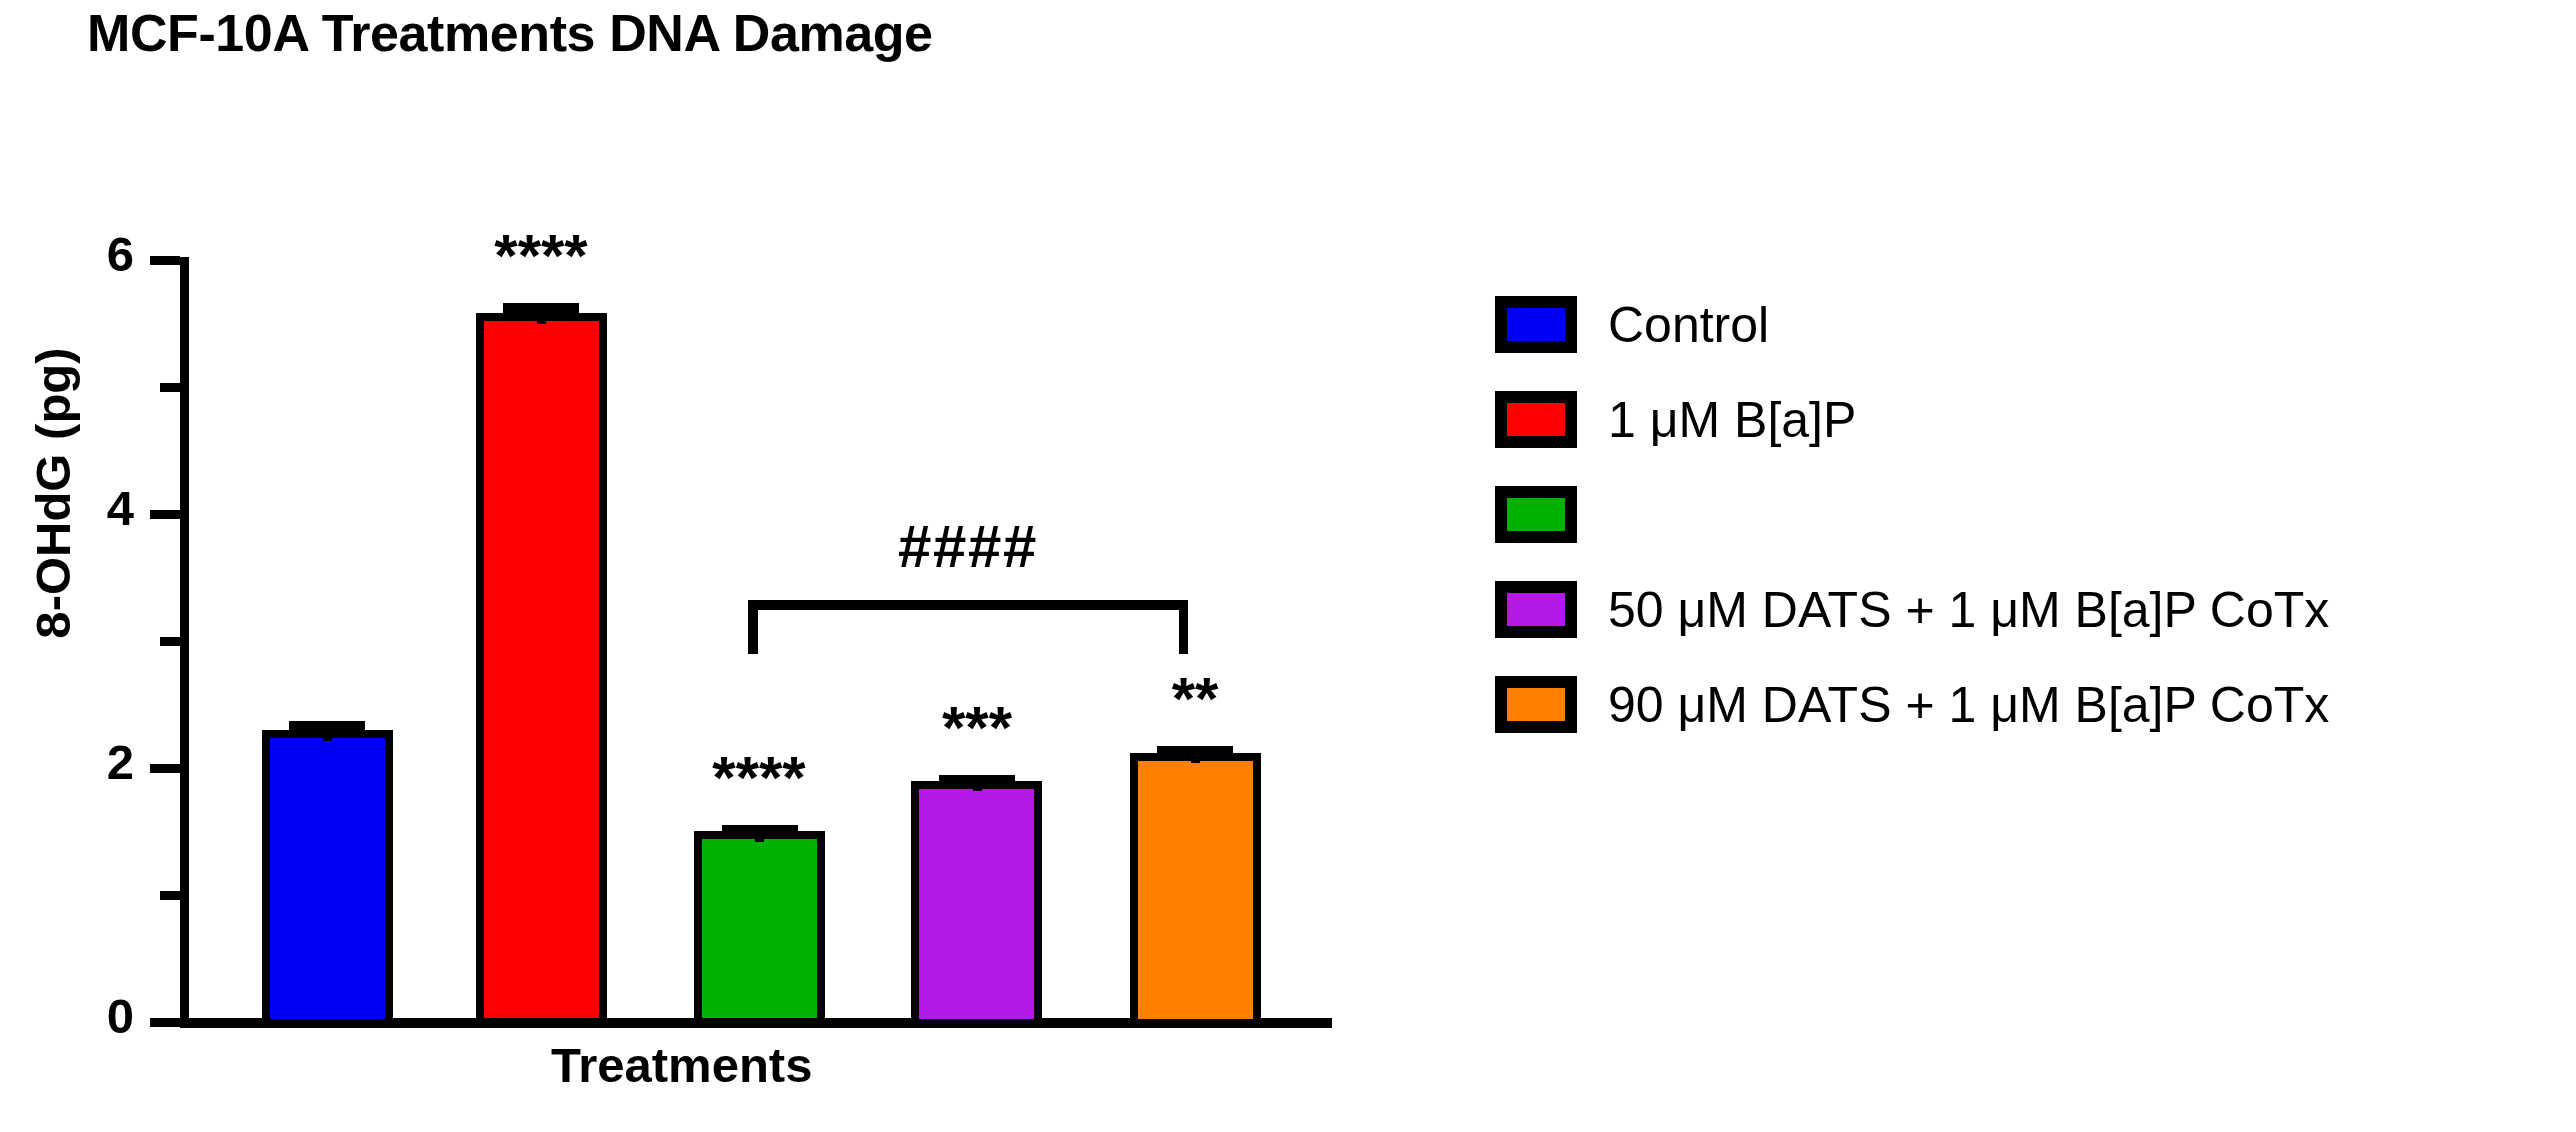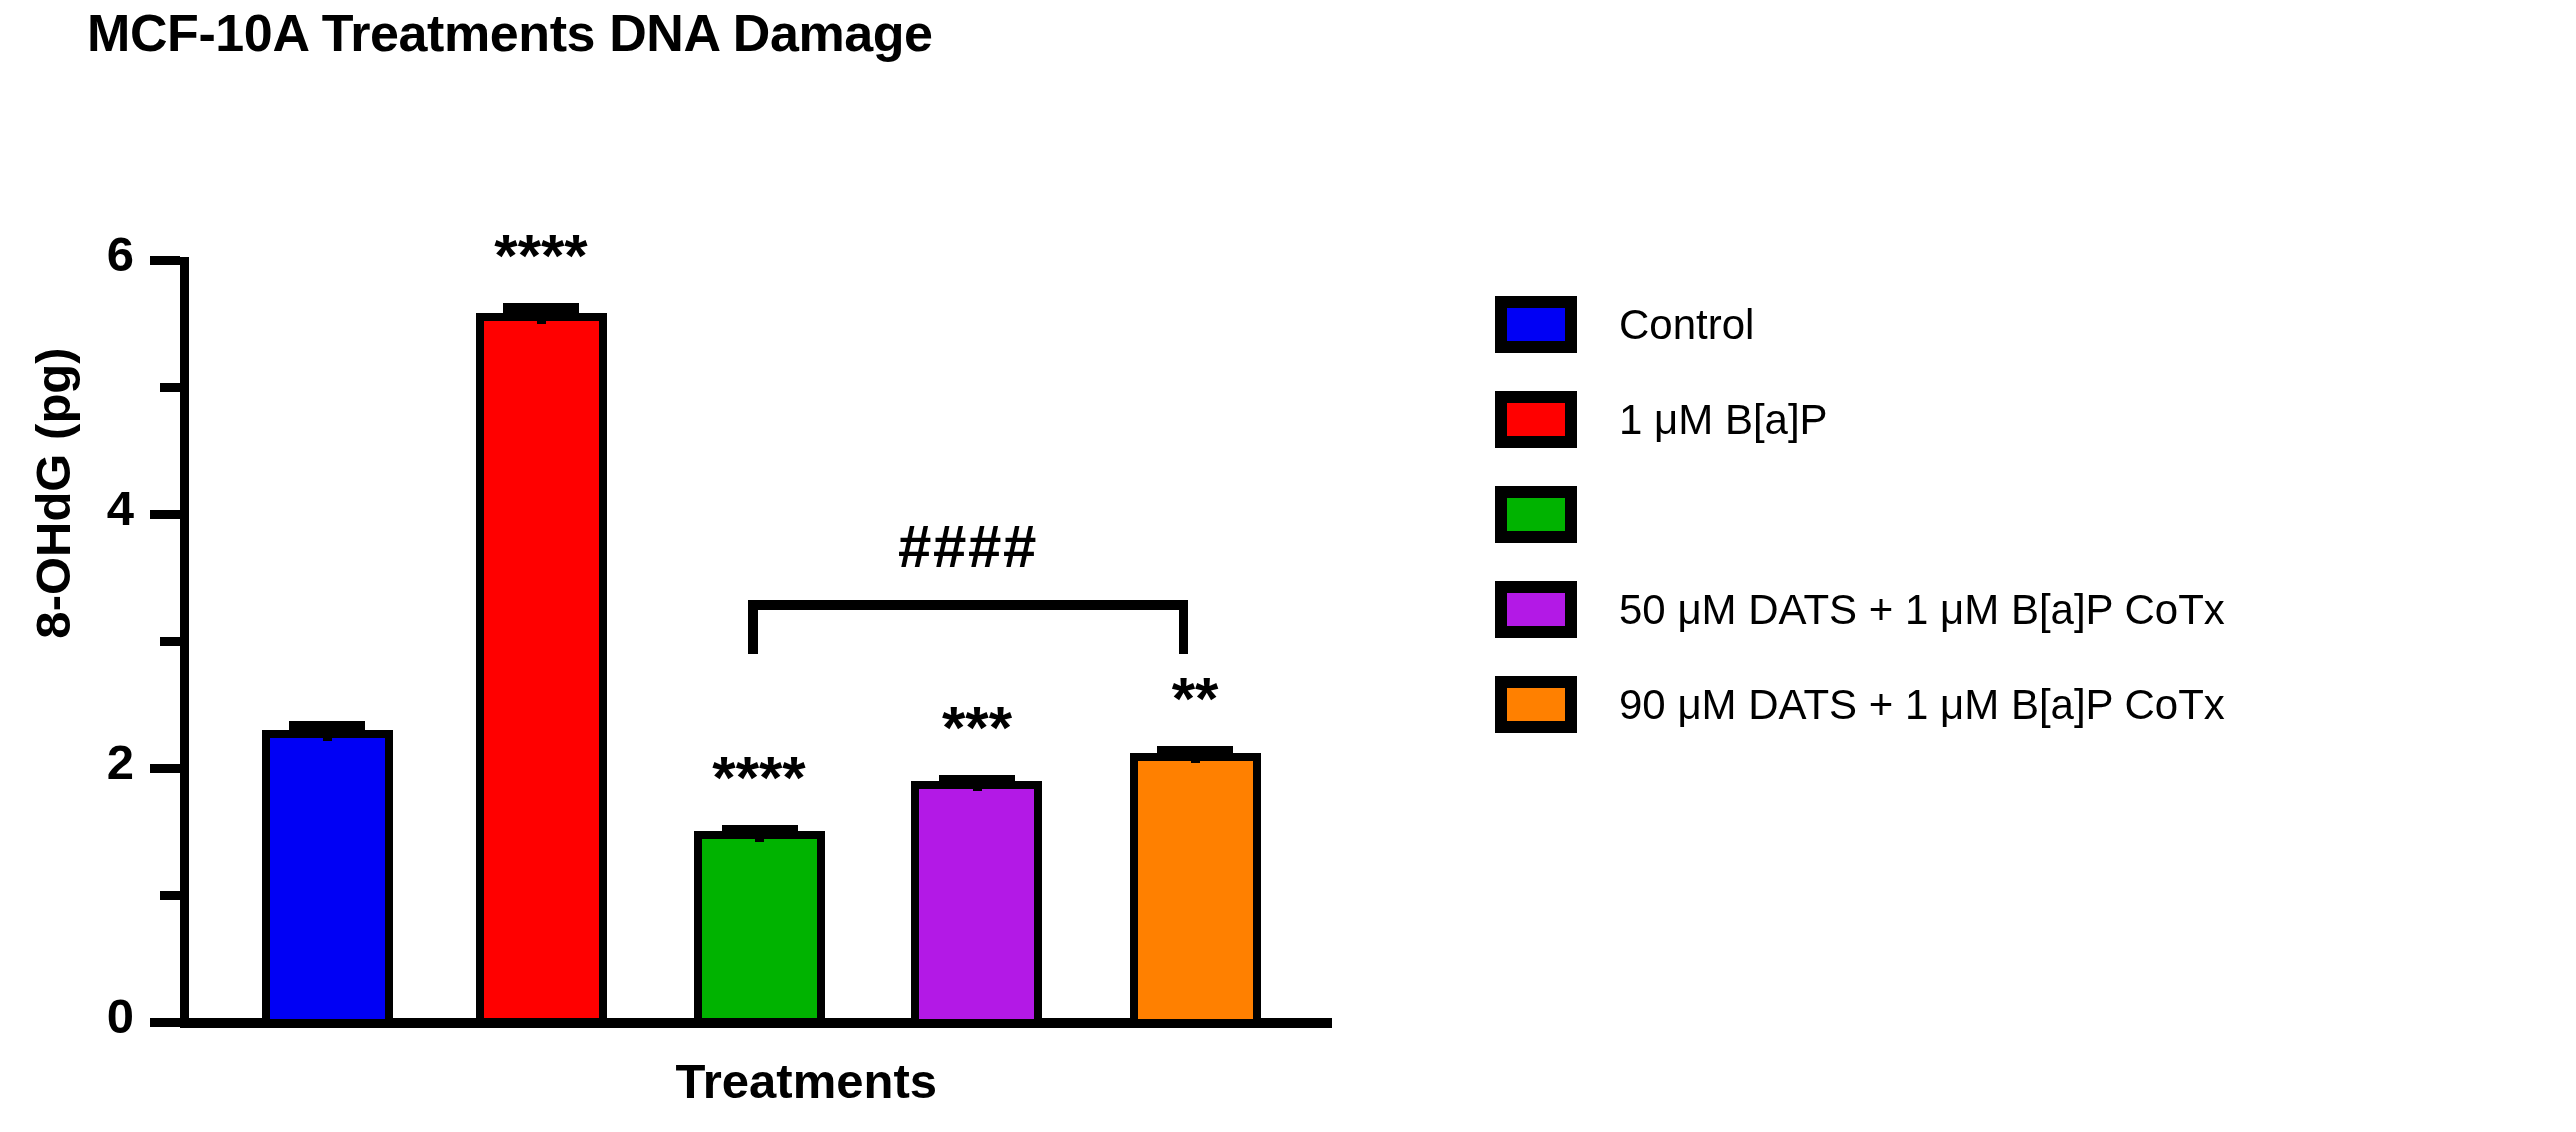--- a/index.html
+++ b/index.html
@@ -31,21 +31,21 @@
 
   #y-axis-title{
     position:absolute;
     left:-199px; top:465px; width:504px;
     transform:rotate(-90deg); transform-origin:center center;
     text-align:center; font-size:49px; font-weight:bold; white-space:nowrap;
   }
 
   #x-axis-title{
     position:absolute; left:551px; top:1037px; width:386px;
-    text-align:right; font-size:49px; font-weight:bold;margin-top:16px;
+    text-align:left; font-size:49px; font-weight:bold;
   }
 
   
   .bar{ position:absolute; border:8.7px solid #000; box-sizing:border-box; }
 
   
   .errbar{ position:absolute; background:#000; }
   .err-stem{ width:8.7px; }
   .err-cap{ height:10.2px; }
 
@@ -66,21 +66,21 @@
   }
 
   
   #legend{ position:absolute; left:1495px; top:277px; }
   .legend-row{ display:flex; align-items:center; height:95px; }
   .legend-swatch{
     width:82px; height:57px; border:12.6px solid #000; box-sizing:border-box;
     flex:0 0 auto;
   }
   .legend-label{
-    margin-left:42px; font-size:42px; line-height:1; white-space:nowrap;
+    margin-left:31px; font-size:50px; line-height:1; white-space:nowrap;
   }
 </style>
 </head>
 <body>
 
 <div id="chart-title">MCF-10A Treatments DNA Damage</div>
 
 <div id="plot">
 
   <div id="y-axis-line"></div>

